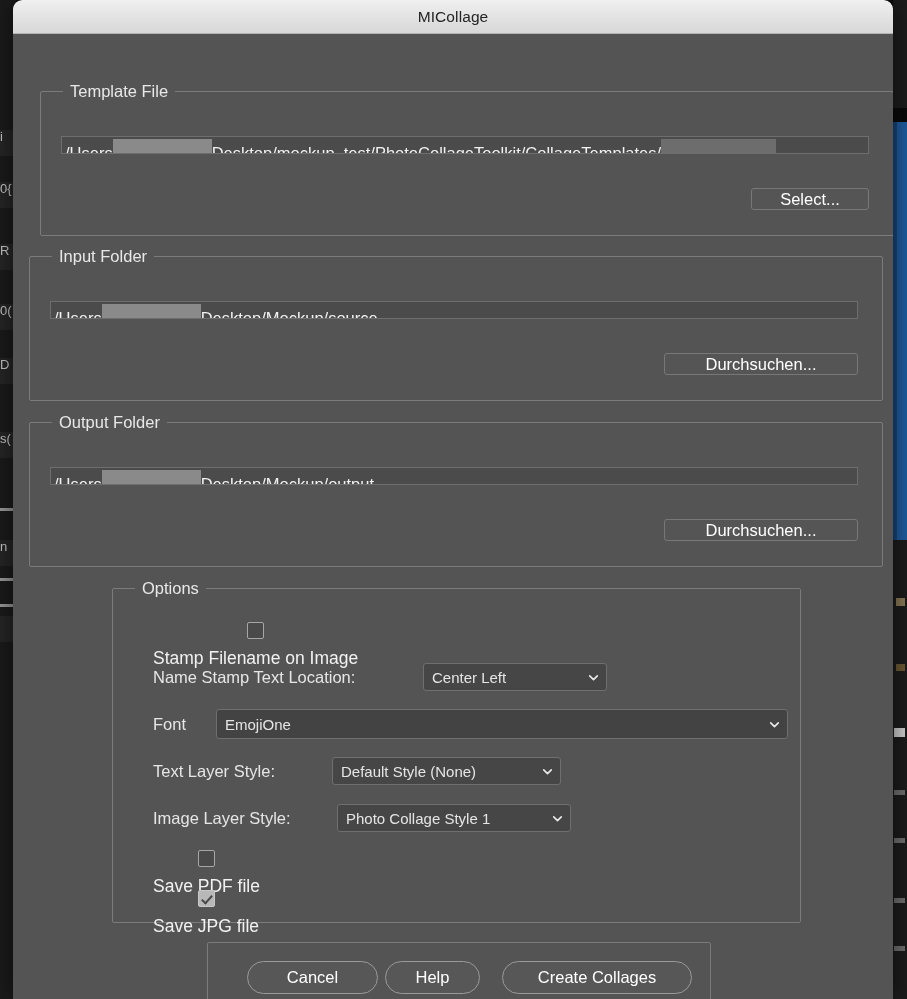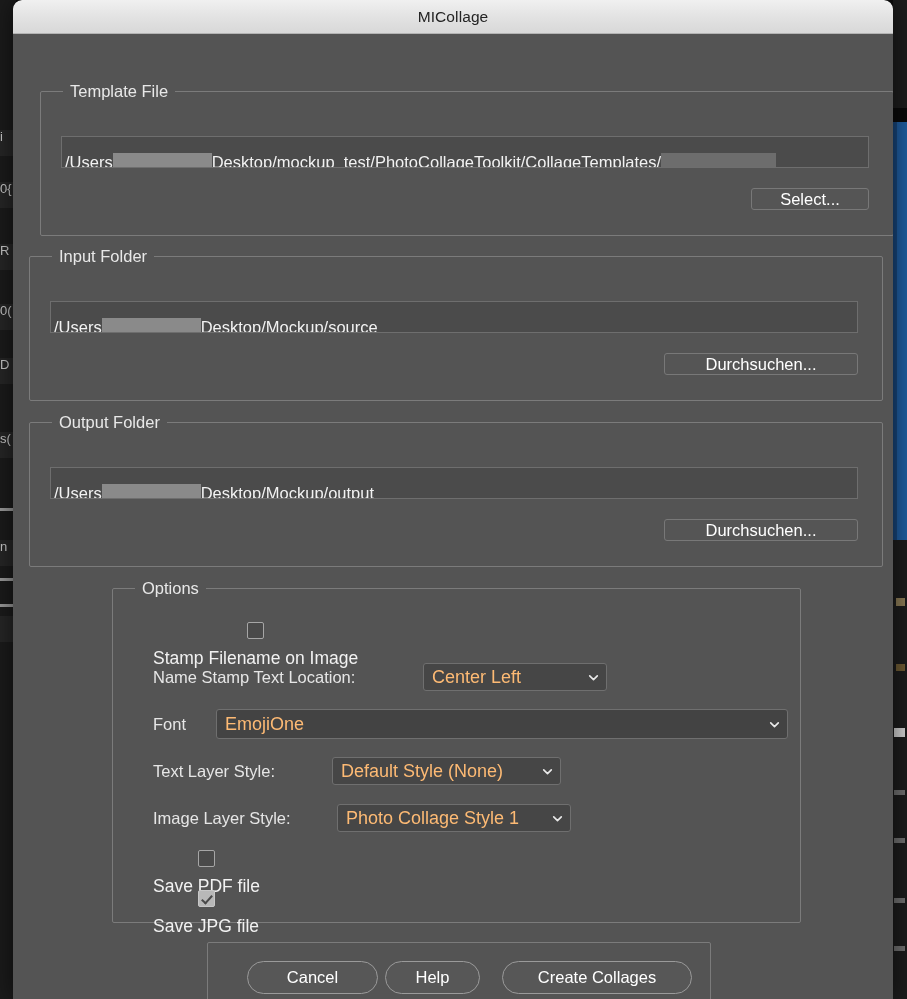--- a/index.html
+++ b/index.html
@@ -100,24 +100,25 @@
 
   #gb-template { left: 16px;  top: 57px;  width: 852px; height: 143px; margin-left: 11px; }
   #gb-input    { left: 16px;  top: 222px; width: 852px; height: 143px; }
   #gb-output   { left: 16px;  top: 388px; width: 852px; height: 143px; }
   #gb-options  { left: 99px;  top: 554px; width: 687px; height: 333px; }
   #gb-actions  { left: 194px; top: 908px; width: 502px; height: 71px; }
 
   
   .pathfield {
     position: absolute;
-    height: 32px;
+    height: 18px;
     background: #4b4b4b;
     border: 1px solid #6e6e6e;
     display: flex;
+    align-items: center;
     padding: 16px 0 0 3px;
     box-sizing: border-box;
     font-size: 16.5px;
     color: #f2f2f2;
     white-space: nowrap;
     overflow: hidden;
   }
   .pathfield .seg { display: inline-block; }
   .redaction {
     display: inline-block;
@@ -212,22 +213,22 @@
     background: #464646;
     border: 1px solid #6f6f6f;
     border-radius: 3px;
     box-sizing: border-box;
     display: flex;
     align-items: center;
     padding: 0 6px 0 8px;
     cursor: default;
   }
   .combo .combo-text {
-    font-size: 18px;
-    color: #fdba74;
+    font-size: 15px;
+    color: #e5e5e5;
     white-space: nowrap;
     flex: 1;
   }
   .combo .chev {
     width: 13px; height: 13px;
     flex: none;
     margin-left: 8px;
     display: block;
   }
   .combo.wide { background: #434343; }

